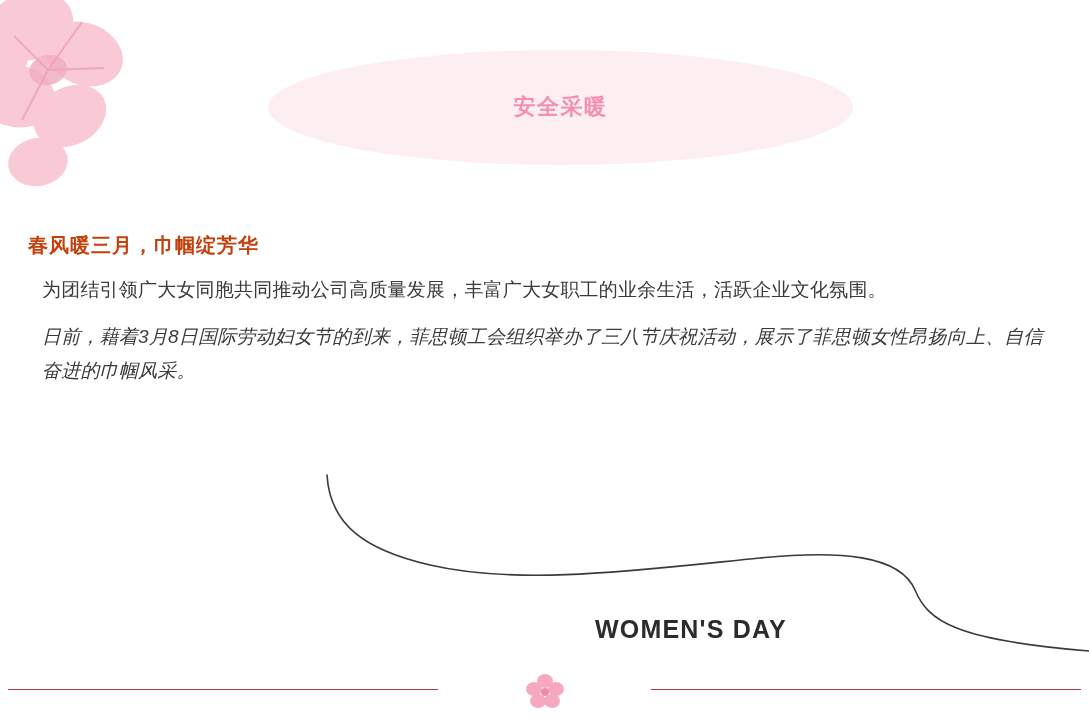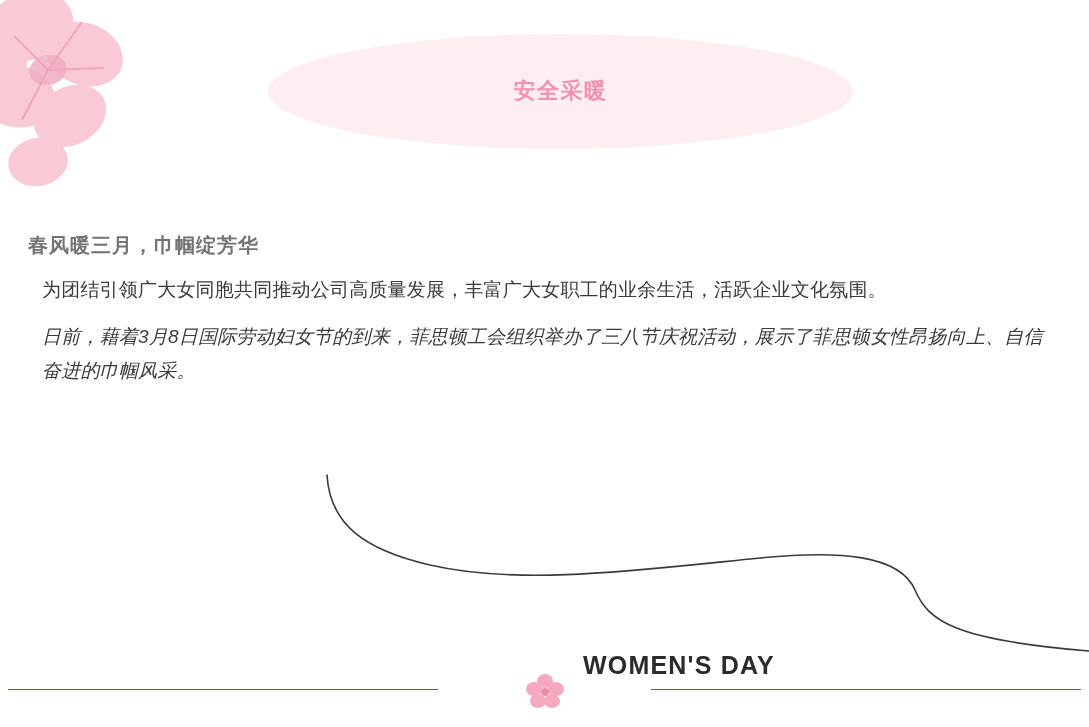--- a/index.html
+++ b/index.html
@@ -23,21 +23,21 @@
     top: -8px;
     width: 160px;
     height: 210px;
     pointer-events: none;
   }
 
   
   .banner-wrap {
     position: absolute;
     left: 268px;
-    top: 34px;
+    top: 50px;
     width: 585px;
     height: 115px;
   }
   .banner-ellipse {
     position: absolute;
     inset: 0;
     border-radius: 50%;
     background: #fdeef2;
   }
   .banner-text {
@@ -58,21 +58,21 @@
   }
 
   
   .article {
     position: absolute;
     left: 28px;
     top: 232px;
     width: 1030px;
   }
   .article-heading {
-    color: #737373;
+    color: #c2410c;
     font-size: 20px;
     font-weight: bold;
     letter-spacing: 1px;
     margin: 0 0 14px 0;
   }
   .article-para {
     color: #3a3a3a;
     font-size: 19px;
     line-height: 1.75;
     margin: 14px;
@@ -87,27 +87,26 @@
   .curve-layer {
     position: absolute;
     left: 0;
     top: 455px;
     width: 1089px;
     height: 230px;
     pointer-events: none;
   }
   .womens-day {
     position: absolute;
-    left: 583px;
+    left: 595px;
     top: 615px;
     font-size: 25px;
     font-weight: bold;
     letter-spacing: 1.2px;
     color: #2b2b2b;
-    margin-top: 36px;
   }
 
   
   .footer {
     position: absolute;
     left: 0;
     bottom: 18px;
     width: 1089px;
     height: 40px;
   }

